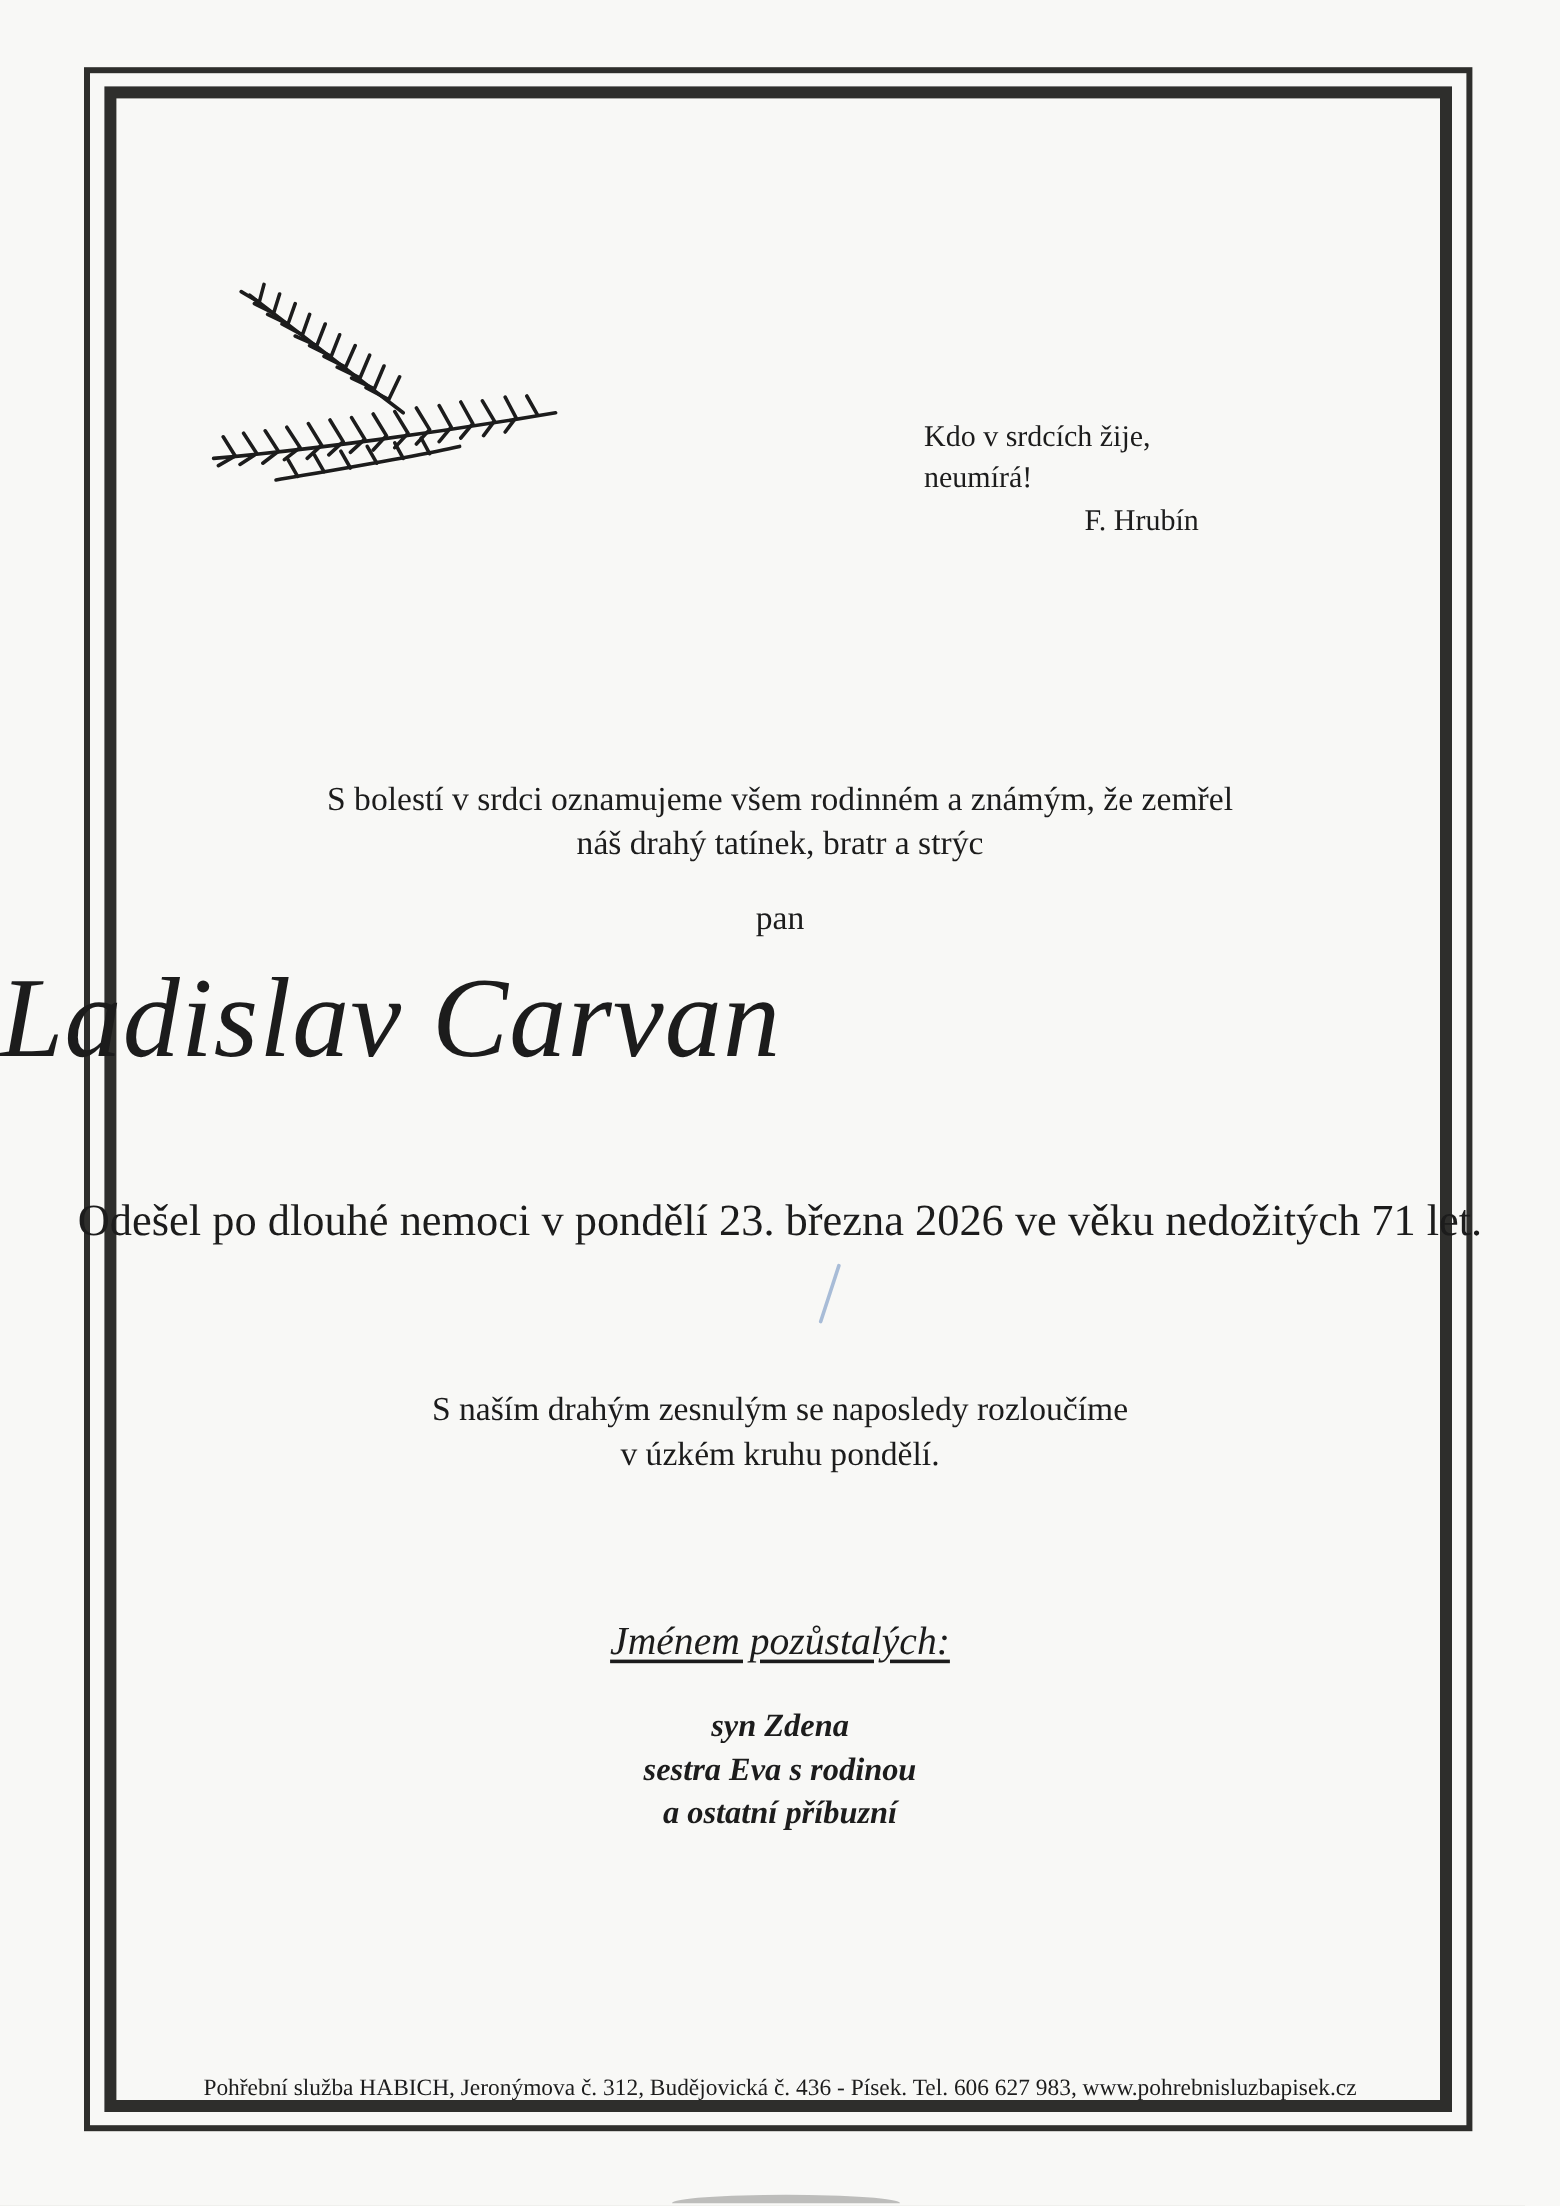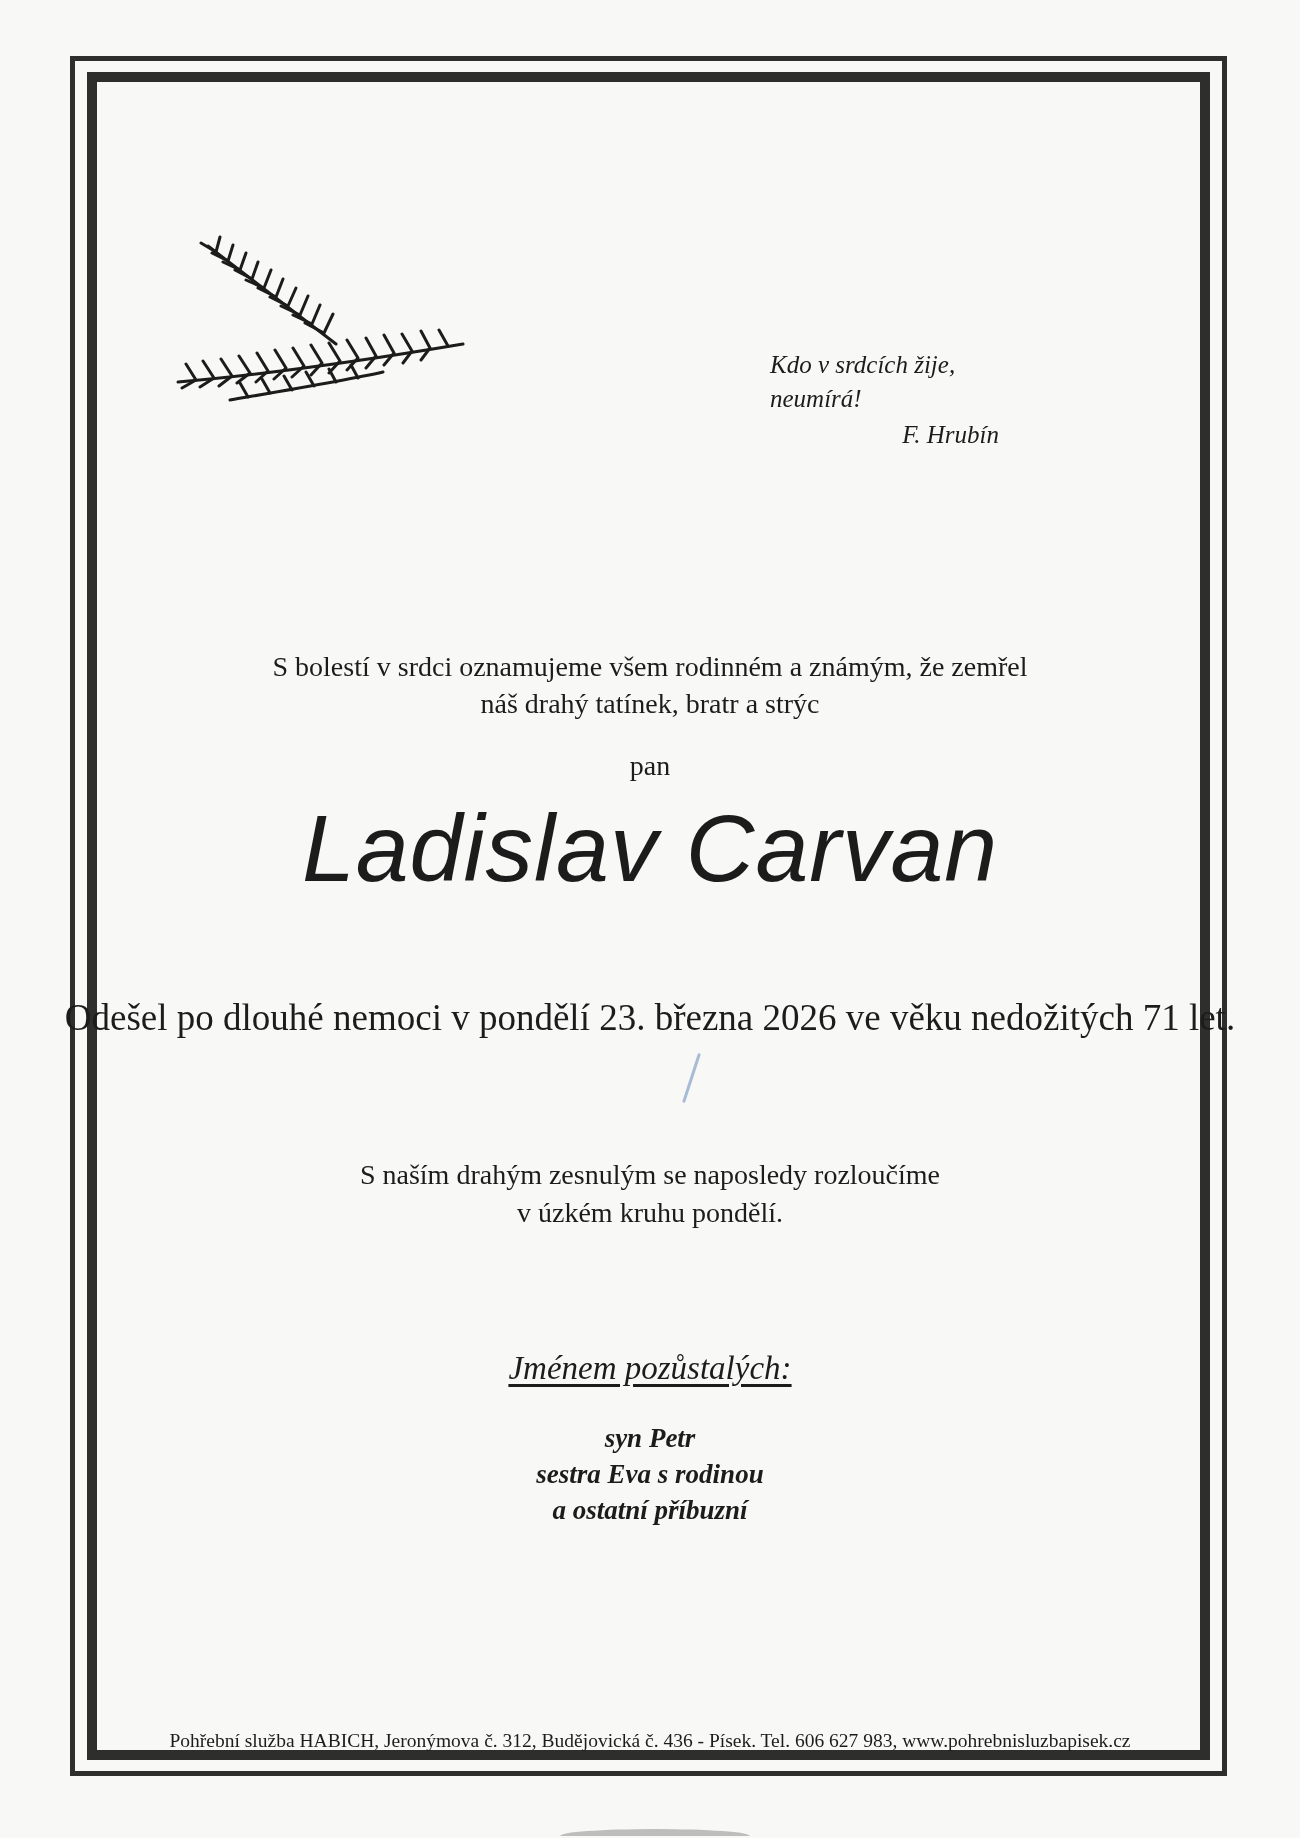--- a/index.html
+++ b/index.html
@@ -34,21 +34,20 @@
   }
   .sprig {
     position: absolute;
     left: 168px; top: 232px;
     width: 310px; height: 175px;
   }
   .quote {
     position: absolute;
     left: 770px; top: 348px;
     width: 235px;
-    font-style: italic;
     font-size: 25px;
     line-height: 34px;
     text-align: left;
   }
   .quote .author {
     text-align: right;
     padding-right: 6px;
     margin-top: 2px;
   }
   .announcement {
@@ -63,22 +62,22 @@
     position: absolute;
     left: 0; top: 750px;
     width: 100%;
     text-align: center;
     font-size: 28px;
   }
   .deceased-name {
     position: absolute;
     left: 0; top: 793px;
     width: 100%;
-    text-align: center;
-    font-family: Liberation Sans, sans-serif;
+    text-align: left;
+    font-family: Liberation Serif, serif;
     font-style: italic;
     font-size: 95px;
     line-height: 110px;
     letter-spacing: 1px;
   }
   .death-info {
     position: absolute;
     left: 0; top: 996px;
     width: 100%;
     text-align: center;
@@ -205,21 +204,21 @@
   <div class="farewell">
     <div>S naším drahým zesnulým se naposledy rozloučíme</div>
     <div>v úzkém kruhu pondělí.</div>
   </div>
 
   <div class="survivors-heading">
     <span>Jménem pozůstalých:</span>
   </div>
 
   <div class="survivors">
-    <div>syn Petr</div>
+    <div>syn Zdena</div>
     <div>sestra Eva s rodinou</div>
     <div>a ostatní příbuzní</div>
   </div>
 
   <div class="footer">Pohřební služba HABICH, Jeronýmova č. 312, Budějovická č. 436 - Písek. Tel. 606 627 983, www.pohrebnisluzbapisek.cz</div>
 
   <div class="scan-artifact"></div>
 
 </div>
 

